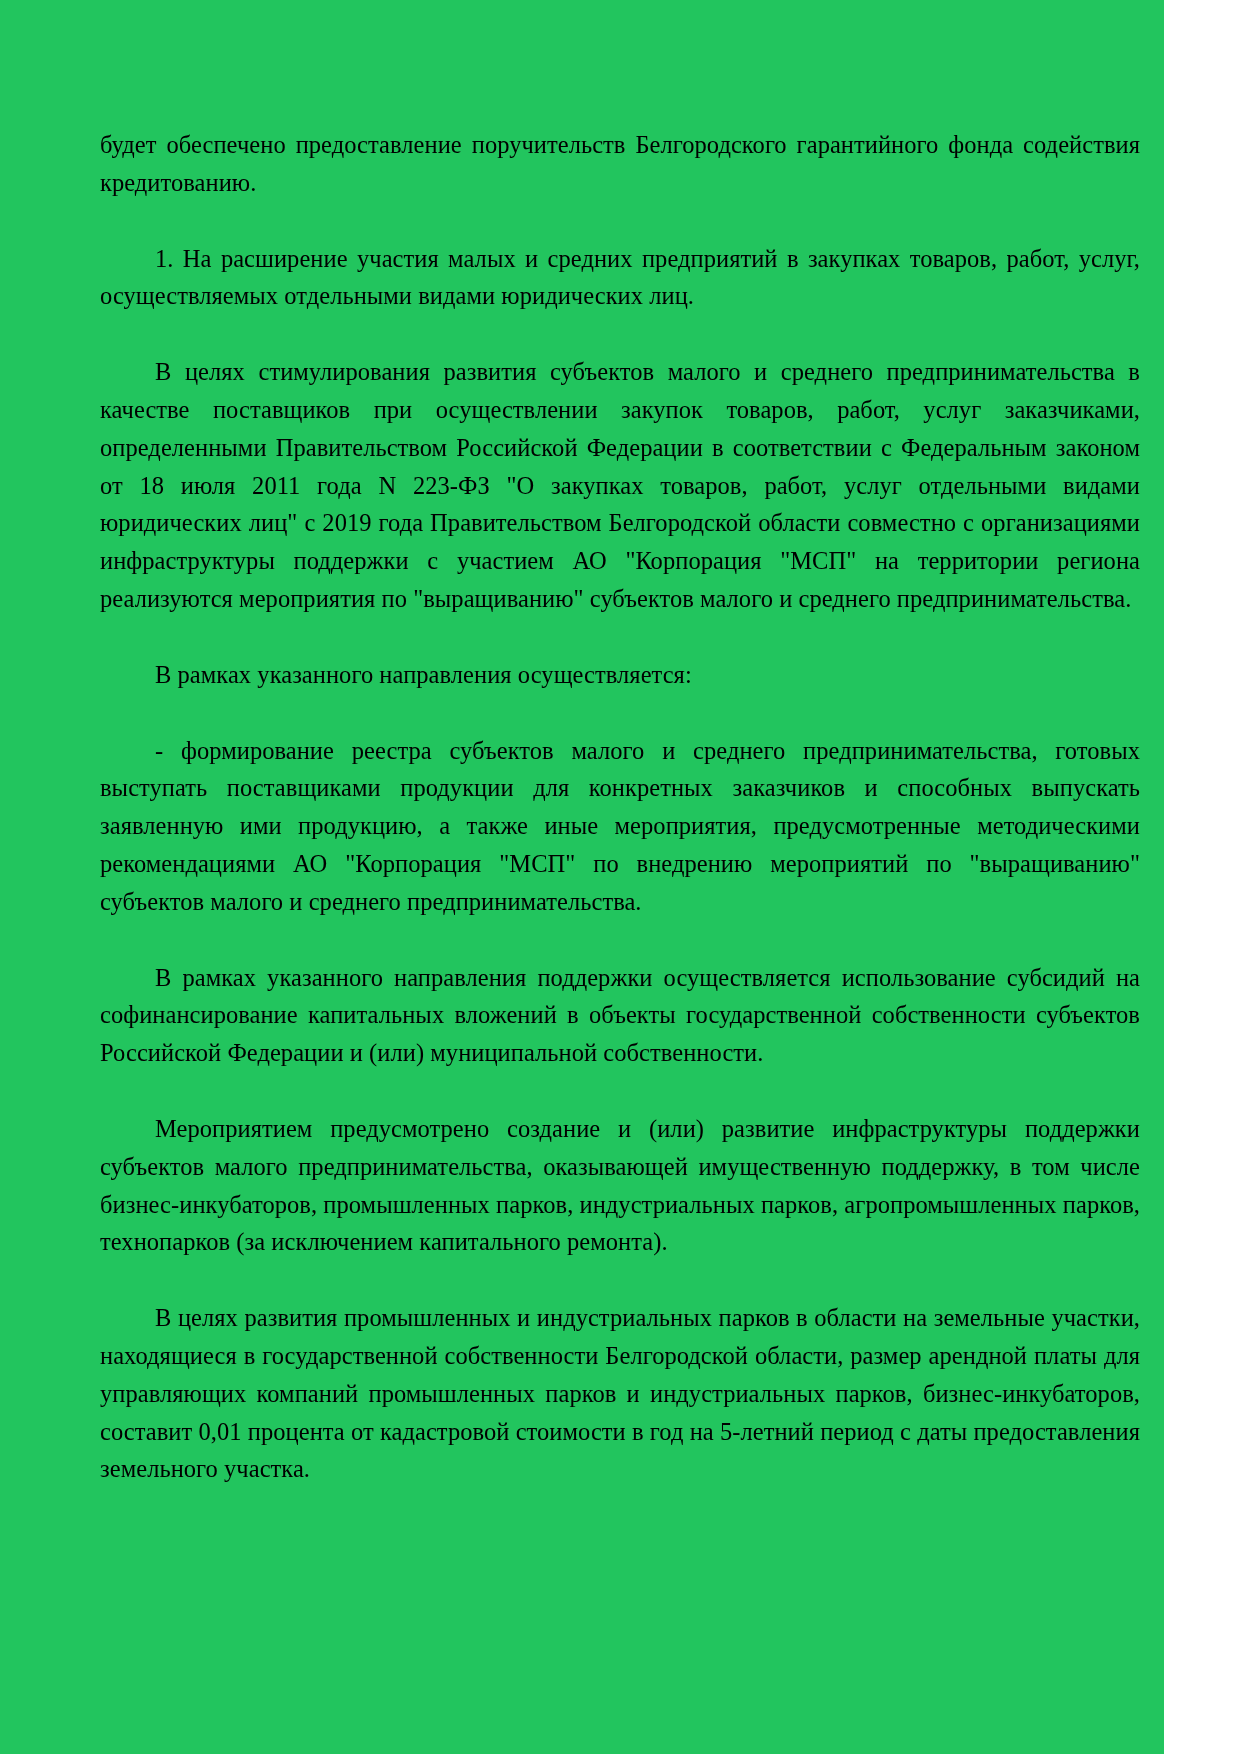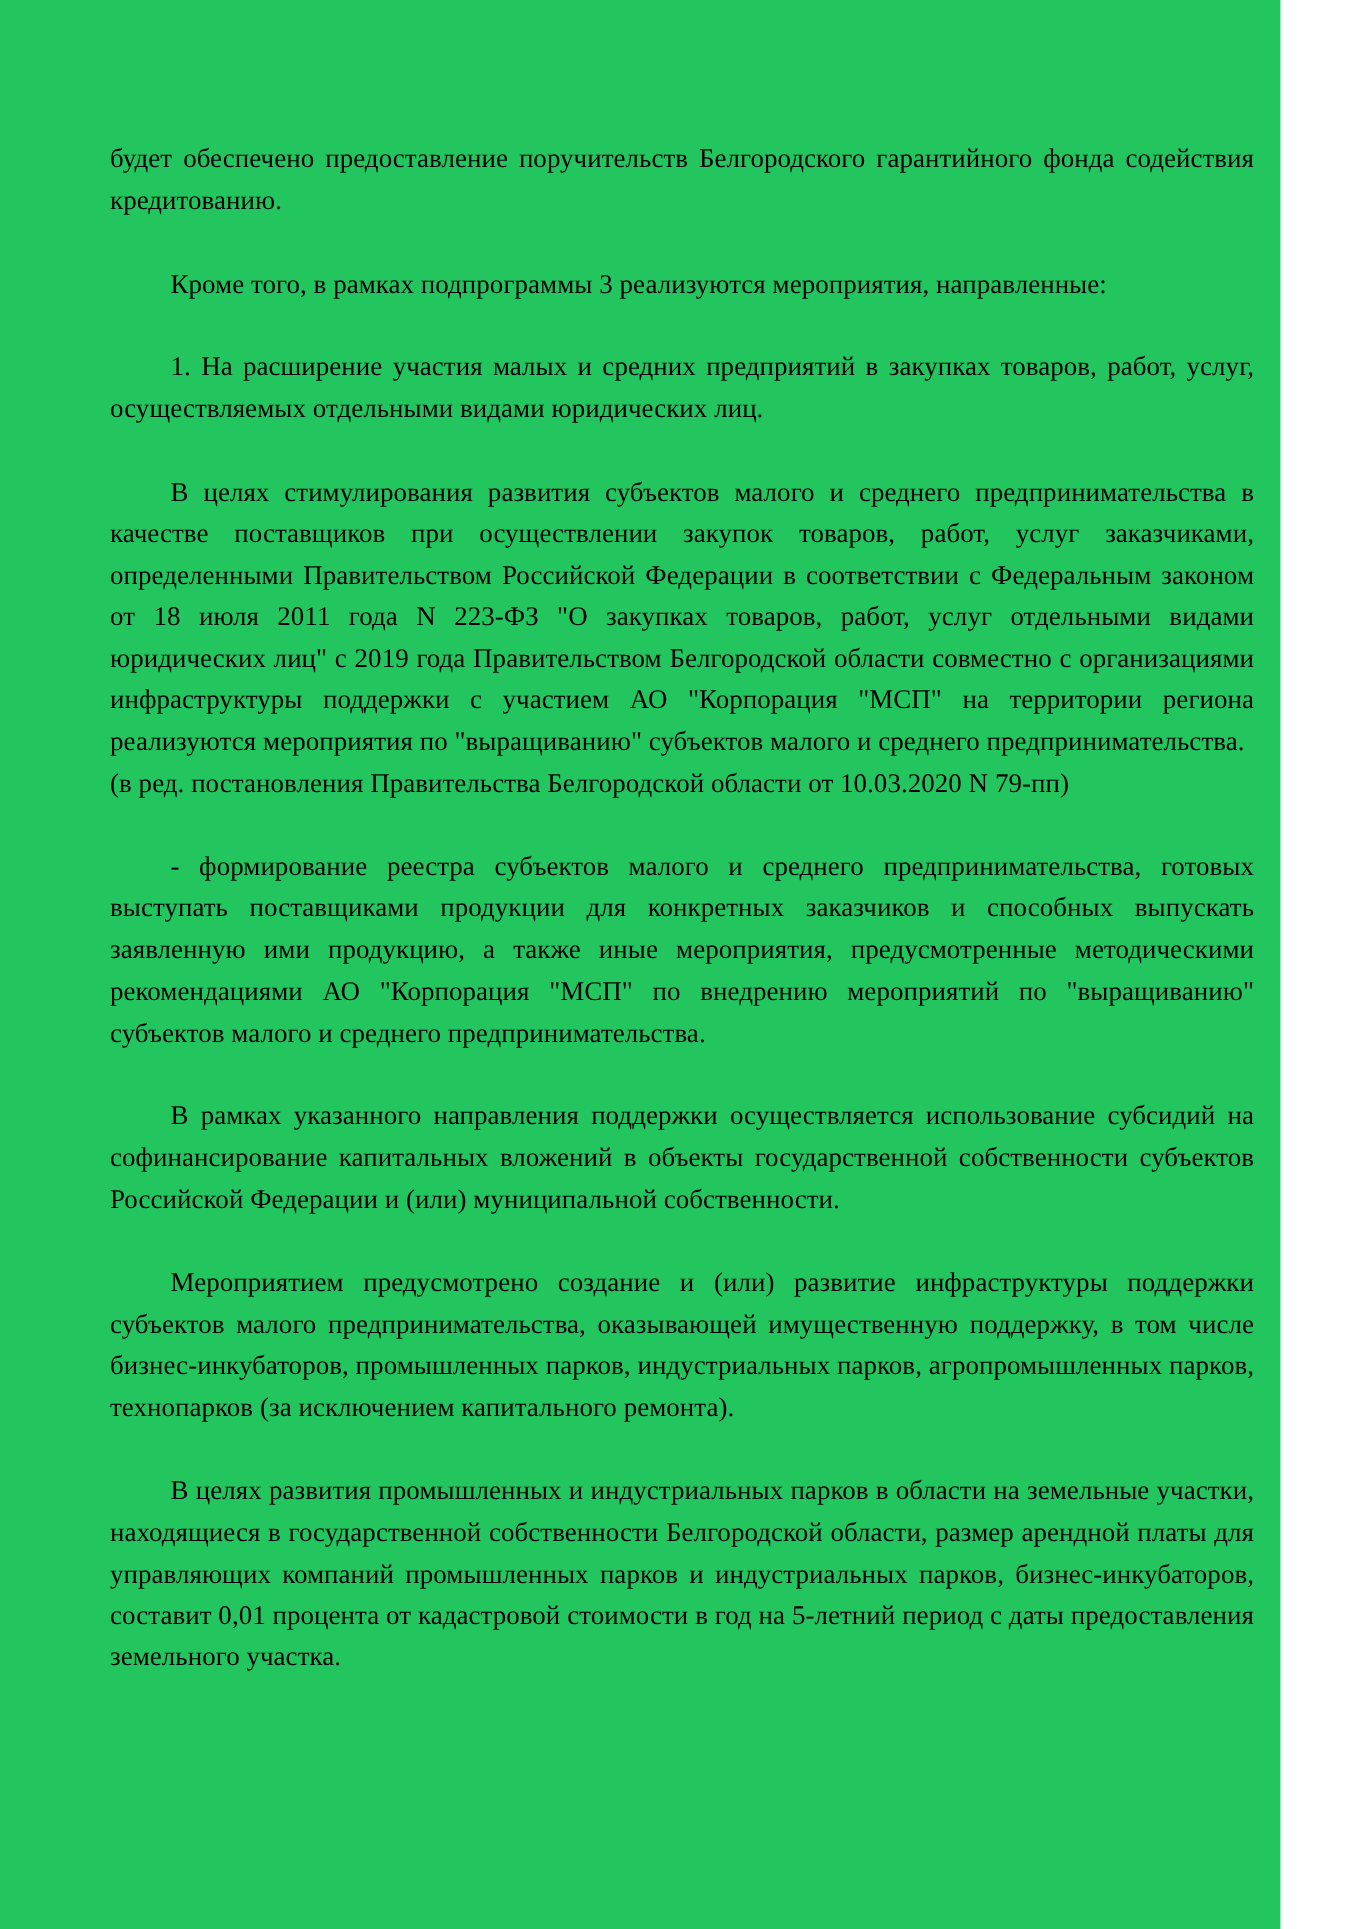--- a/index.html
+++ b/index.html
@@ -57,28 +57,27 @@
 </style>
 </head>
 <body>
 
 <div class="page">
   <div class="content">
 
     <p class="flow">будет обеспечено предоставление поручительств Белгородского гарантийного фонда содействия кредитованию.</p>
 
 
-    <p class="para">Кроме того, в рамках подпрограммы 3 реализуются мероприятия, направленные:</p>
 
     <p class="para">1. На расширение участия малых и средних предприятий в закупках товаров, работ, услуг, осуществляемых отдельными видами юридических лиц.</p>
 
     <p class="para">В целях стимулирования развития субъектов малого и среднего предпринимательства в качестве поставщиков при осуществлении закупок товаров, работ, услуг заказчиками, определенными Правительством Российской Федерации в соответствии с Федеральным законом от 18 июля 2011 года N 223-ФЗ "О закупках товаров, работ, услуг отдельными видами юридических лиц" с 2019 года Правительством Белгородской области совместно с организациями инфраструктуры поддержки с участием АО "Корпорация "МСП" на территории региона реализуются мероприятия по "выращиванию" субъектов малого и среднего предпринимательства.</p>
 
-    <p class="note">(в ред. постановления Правительства Белгородской области от 10.03.2020 N 79-пп)</p>
 
+    <p class="para">В рамках указанного направления осуществляется:</p>
 
 
     <p class="para">- формирование реестра субъектов малого и среднего предпринимательства, готовых выступать поставщиками продукции для конкретных заказчиков и способных выпускать заявленную ими продукцию, а также иные мероприятия, предусмотренные методическими рекомендациями АО "Корпорация "МСП" по внедрению мероприятий по "выращиванию" субъектов малого и среднего предпринимательства.</p>
 
 
     <p class="para">В рамках указанного направления поддержки осуществляется использование субсидий на софинансирование капитальных вложений в объекты государственной собственности субъектов Российской Федерации и (или) муниципальной собственности.</p>
 
     <p class="para">Мероприятием предусмотрено создание и (или) развитие инфраструктуры поддержки субъектов малого предпринимательства, оказывающей имущественную поддержку, в том числе бизнес-инкубаторов, промышленных парков, индустриальных парков, агропромышленных парков, технопарков (за исключением капитального ремонта).</p>
 
     <p class="para">В целях развития промышленных и индустриальных парков в области на земельные участки, находящиеся в государственной собственности Белгородской области, размер арендной платы для управляющих компаний промышленных парков и индустриальных парков, бизнес-инкубаторов, составит 0,01 процента от кадастровой стоимости в год на 5-летний период с даты предоставления земельного участка.</p>

